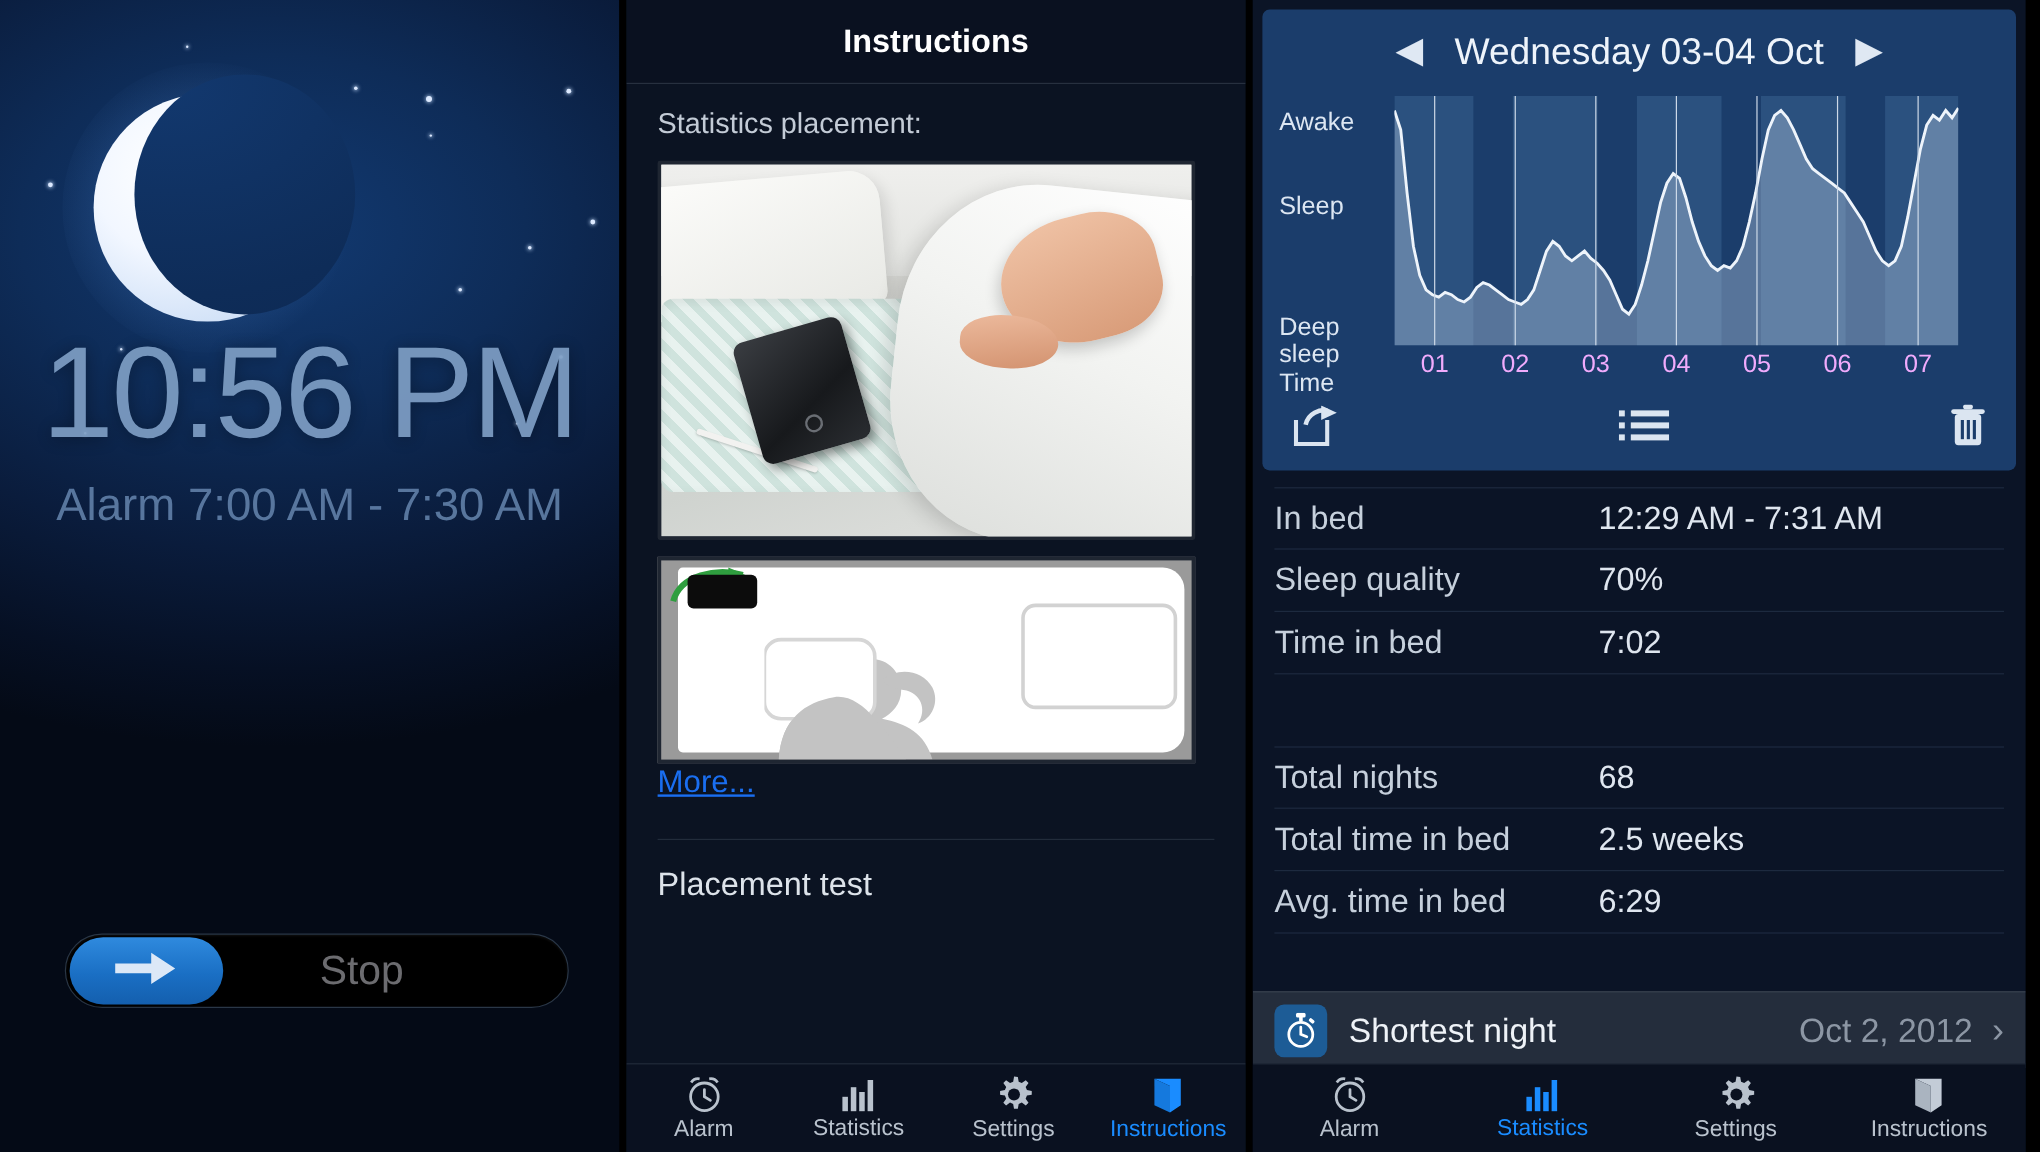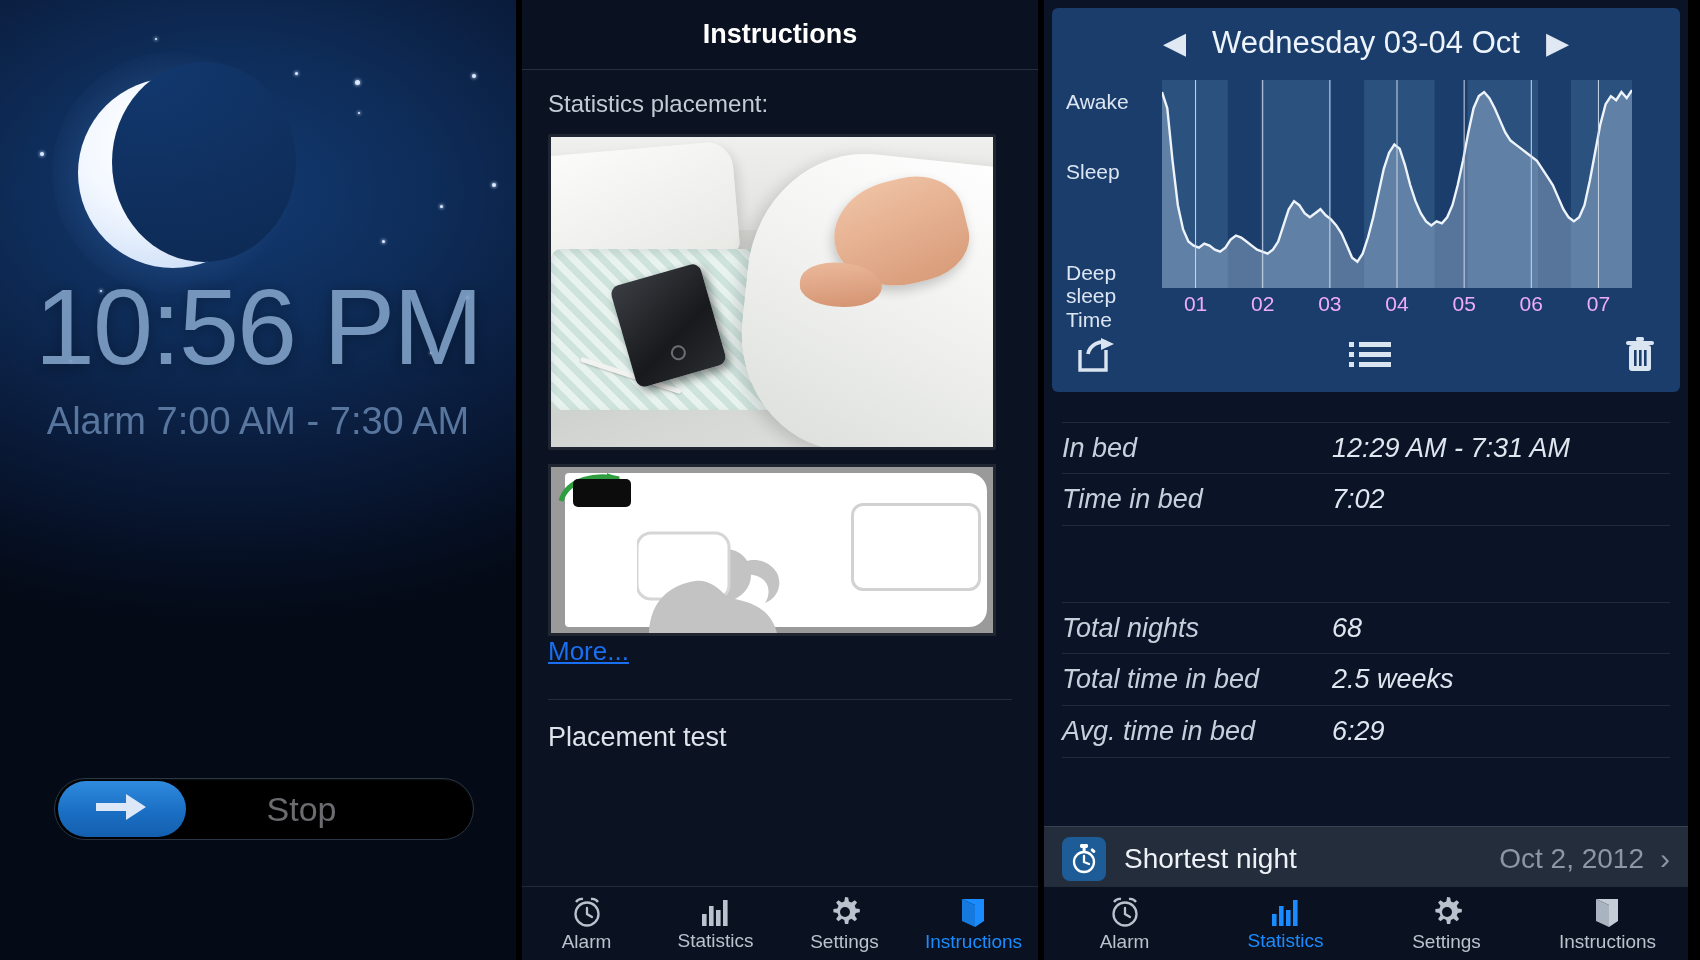--- a/index.html
+++ b/index.html
@@ -142,21 +142,21 @@
   .lab-deep  { top:152px; line-height:1.08;margin-top:28px; }
   .lab-time  { top:226px; }
   .g-plot { position:absolute; left:100px; top:10px; width:470px; height:208px; }
   .g-xaxis { position:absolute; left:100px; top:222px; width:470px; height:28px; }
   .g-xaxis span { position:absolute; color:#f0abfc; font-size:21px; transform:translateX(-50%); }
 
   .graph-tools { display:flex; align-items:center; height:54px; padding: 0 14px; }
   .graph-tools .sp { flex:1; }
   .graph-tools svg { display:block; }
 
-  .stat-block { margin: 30px 18px 0 18px; font-style: italic; }
+  .stat-block { margin: 14px 18px 0 18px; }
   .stat-row { display:flex; align-items:center; height:52px; border-bottom:1px solid #1d2a3f; }
   .stat-row:first-child { border-top:1px solid #1d2a3f; }
   .stat-k { color:#c6d0dc; font-size:27px; width:270px; }
   .stat-v { color:#dfe6ef; font-size:27px; }
 
   .record-row {
     position:absolute; left:0; right:0; top:826px; height:64px;
     background:#242d3c; display:flex; align-items:center; padding: 0 18px;
     border-top:1px solid #39414f;
   }
@@ -383,20 +383,24 @@
         </span>
       </div>
     </div>
 
     <div class="stat-block" id="night-stats">
         <div class="stat-row">
           <div class="stat-k">In bed</div>
           <div class="stat-v">12:29 AM - 7:31 AM</div>
         </div>
         <div class="stat-row">
+          <div class="stat-k">Sleep quality</div>
+          <div class="stat-v">70%</div>
+        </div>
+        <div class="stat-row">
           <div class="stat-k">Time in bed</div>
           <div class="stat-v">7:02</div>
         </div>
       </div>
     <div style="height:46px"></div>
     <div class="stat-block" id="totals-stats">
         <div class="stat-row">
           <div class="stat-k">Total nights</div>
           <div class="stat-v">68</div>
         </div>

